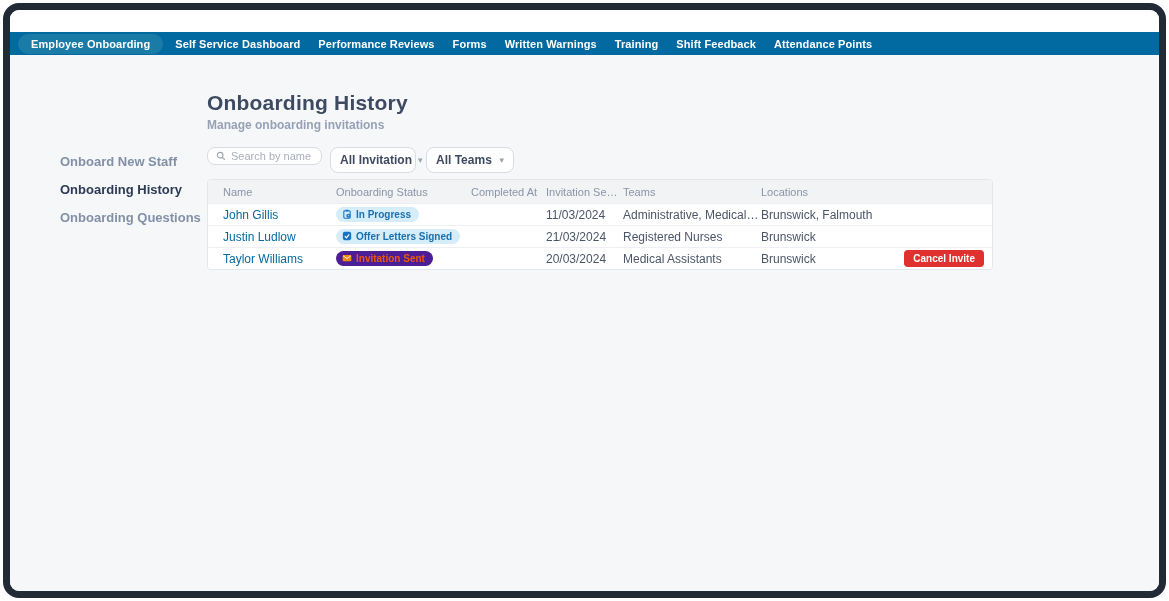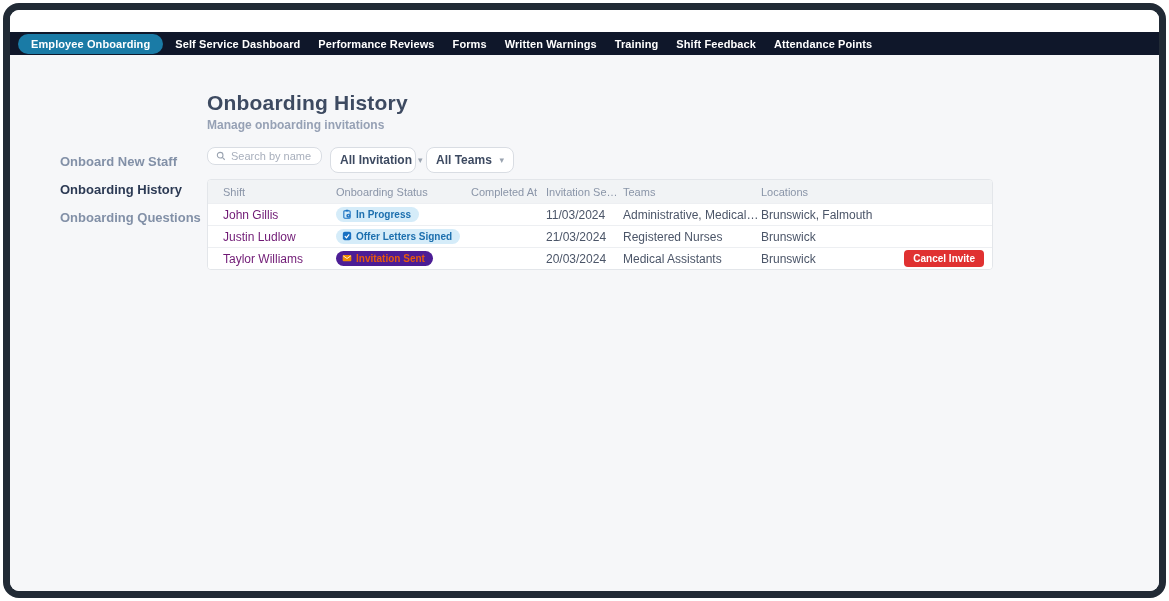--- a/index.html
+++ b/index.html
@@ -5,21 +5,21 @@
   * { box-sizing: border-box; margin: 0; padding: 0; }
   html, body { width: 1169px; height: 601px; background: #ffffff; font-family: "Liberation Sans", sans-serif; }
 
   .window {
     position: absolute; left: 3px; top: 3px; width: 1163px; height: 595px;
     border: 7px solid #212a35; border-radius: 16px; background: #f6f7f9; overflow: hidden;
   }
   .top-strip { height: 22px; background: #ffffff; }
 
   .navbar {
-    height: 23px; background: #0f172a; display: flex; align-items: center;
+    height: 23px; background: #0369a1; display: flex; align-items: center;
     padding-left: 8px; white-space: nowrap;
   }
   .nav-item {
     color: #ffffff; font-size: 11px; font-weight: bold; padding: 4px 9px;
     border-radius: 20px; cursor: pointer; letter-spacing: .1px;
   }
   .nav-item.active { background: #1a7ba6; padding: 4px 13px; margin-right: 3px; }
 
   .content { position: absolute; left: 0; right: 0; top: 45px; bottom: 0; background: #f6f7f9; }
 
@@ -54,21 +54,21 @@
   .table {
     position: absolute; left: 197px; top: 124px; width: 786px;
     background: #fff; border: 1px solid #e3e6ea; border-radius: 4px; overflow: hidden;
   }
   .t-row { display: grid; grid-template-columns: 128px 135px 75px 77px 138px 130px 1fr; align-items: center; }
   .t-head { background: #f1f3f5; height: 23px; }
   .t-head .t-cell { font-size: 11px; color: #8a95a8; font-weight: normal; }
   .t-body-row { height: 22px; border-top: 1px solid #edeff2; background: #fff; }
   .t-cell { padding-left: 0; font-size: 12px; color: #4b5568; white-space: nowrap; overflow: hidden; text-overflow: ellipsis; }
   .t-cell.first { padding-left: 15px; }
-  .t-cell.name { color: #701a75; }
+  .t-cell.name { color: #0369a1; }
   .t-cell.actions { display: flex; justify-content: flex-end; padding-right: 8px; }
 
   .badge {
     display: inline-flex; align-items: center; gap: 4px;
     padding: 2px 8px 2px 6px; border-radius: 10px; font-size: 10px; font-weight: bold; line-height: 11px;
   }
   .badge-blue { background: #d5ecf9; color: #1c6fae; }
   .badge-orange { background: #4c1d95; color: #e8590c; }
   .badge svg { display: block; }
 
@@ -121,21 +121,21 @@
       <span class="caret">▾</span>
     </div>
 
     <div class="dropdown dd-teams">
       <span class="dd-label">All Teams</span>
       <span class="caret">▾</span>
     </div>
 
     <div class="table">
       <div class="t-row t-head">
-        <div class="t-cell first">Shift</div>
+        <div class="t-cell first">Name</div>
         <div class="t-cell">Onboarding Status</div>
         <div class="t-cell">Completed At</div>
         <div class="t-cell">Invitation Sent ...</div>
         <div class="t-cell">Teams</div>
         <div class="t-cell">Locations</div>
         <div class="t-cell"></div>
       </div>
 
       <div class="t-row t-body-row">
         <div class="t-cell first name">John Gillis</div>

